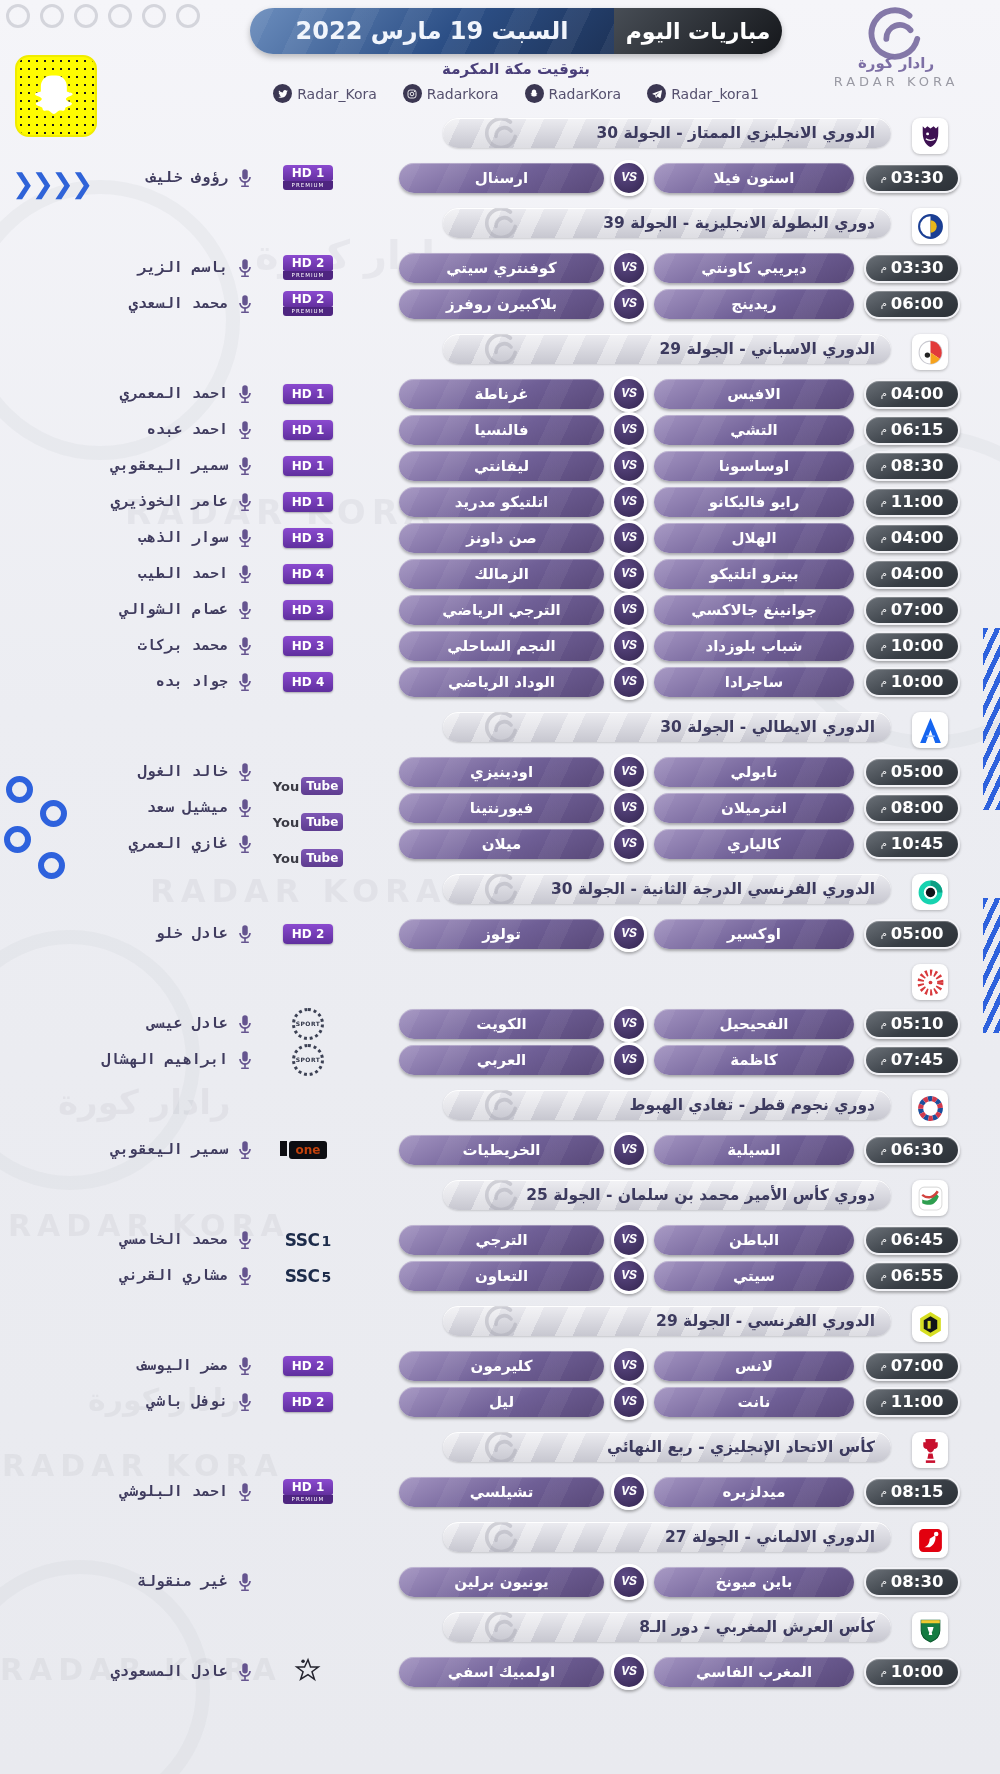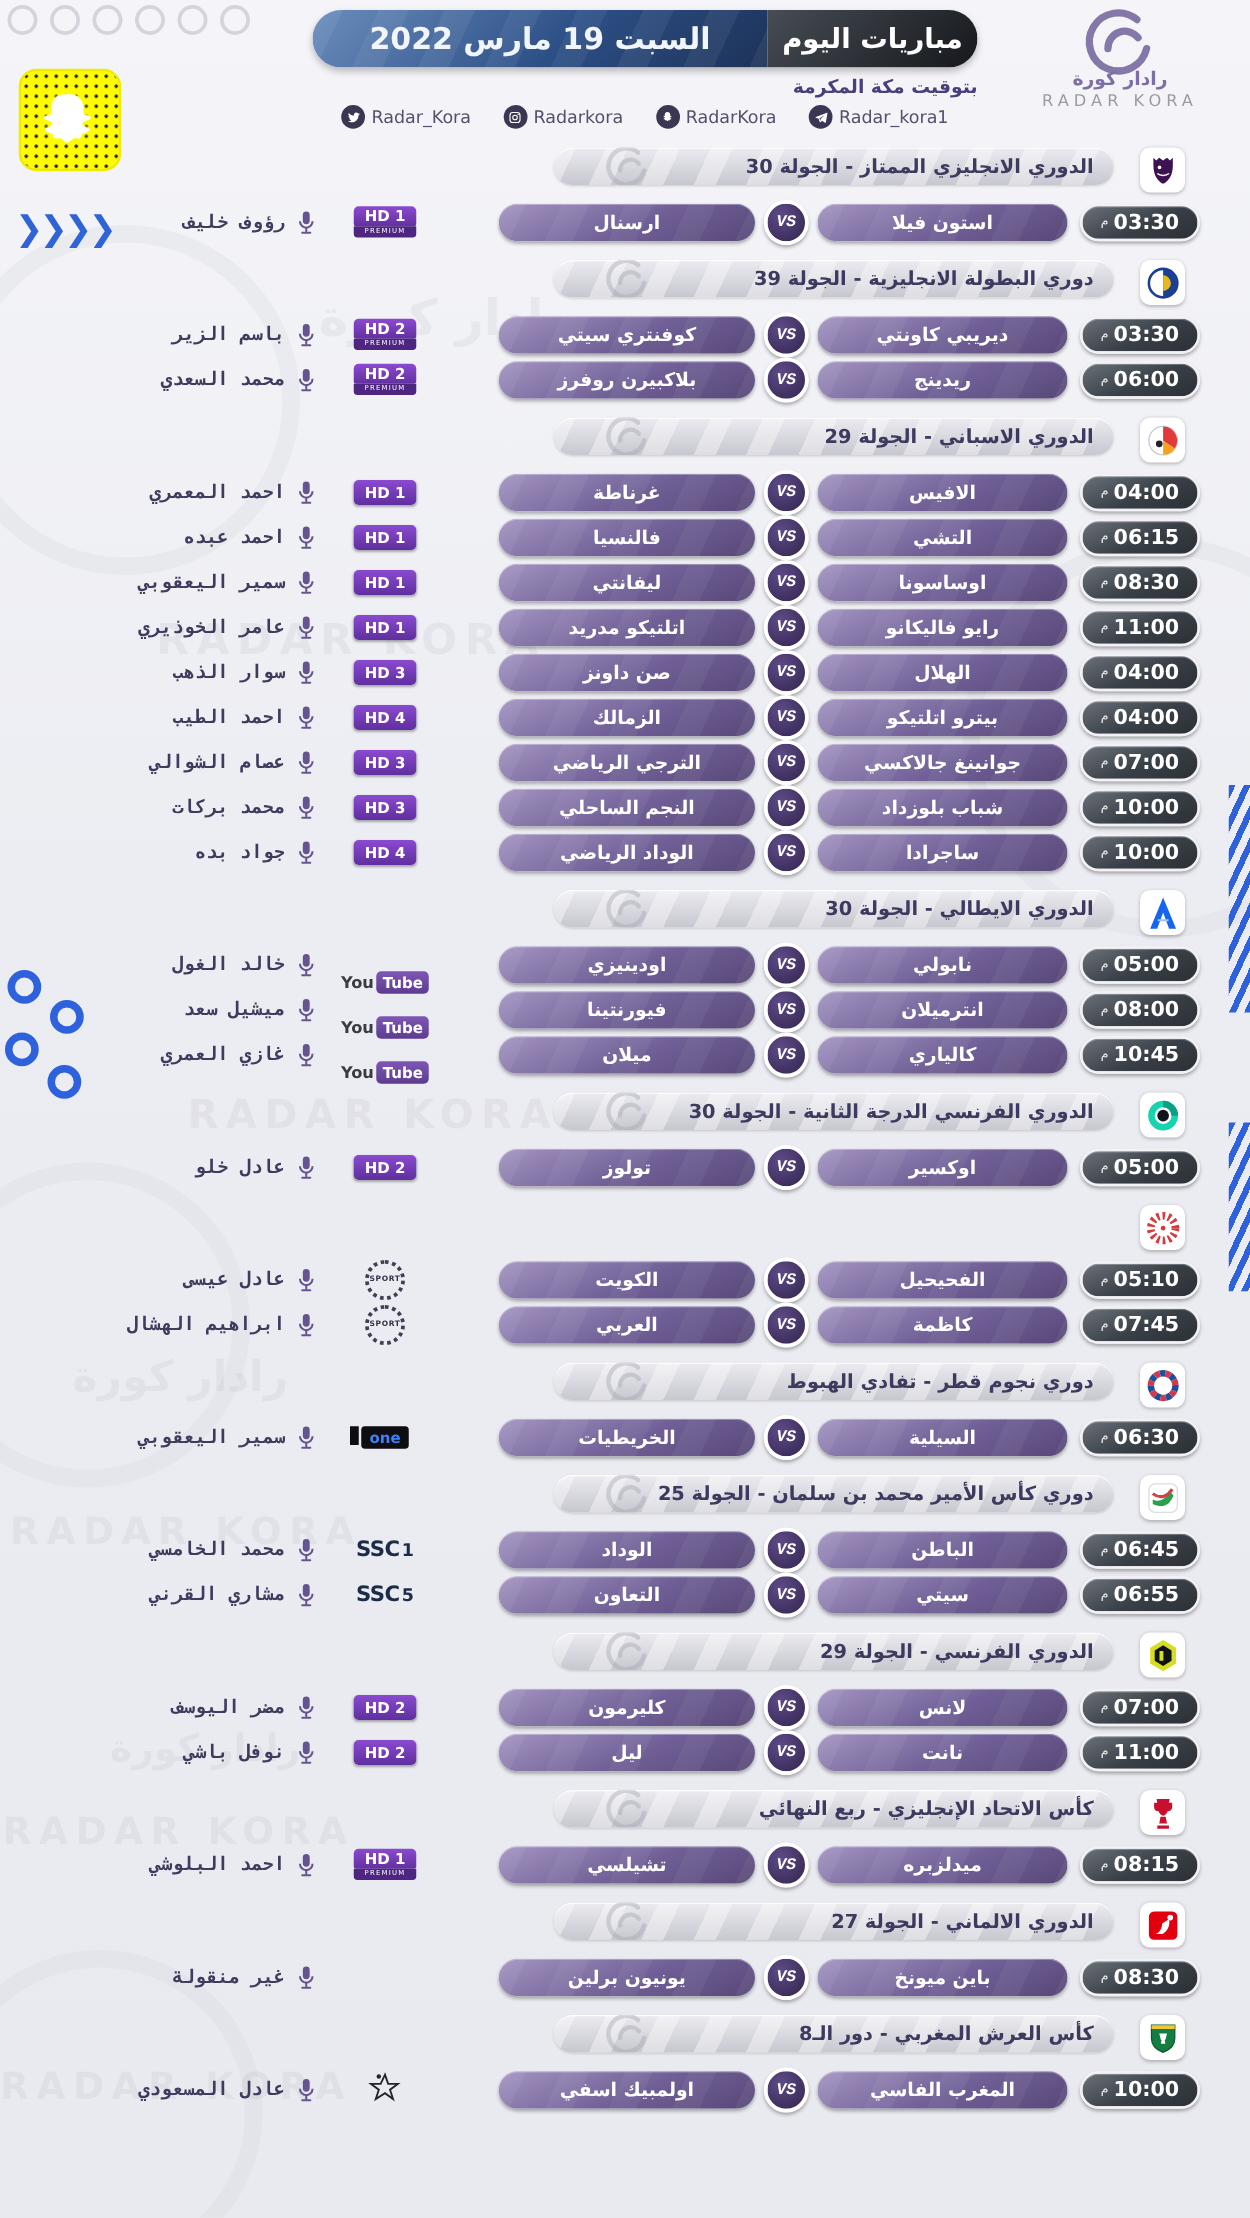--- a/index.html
+++ b/index.html
@@ -21,21 +21,21 @@
 
   
   .banner { position:absolute; top:8px; left:250px; width:532px; height:46px; border-radius:23px;
             overflow:hidden; display:flex; direction:rtl; box-shadow:0 3px 6px rgba(0,0,0,.25); }
   .banner .dark { width:168px; background:linear-gradient(135deg,#474d55,#15171b); color:#fff;
                   display:flex; align-items:center; justify-content:center; font-weight:bold; font-size:22px; }
   .banner .blue { flex:1; background:
       repeating-linear-gradient(115deg,rgba(255,255,255,.06) 0 22px,transparent 22px 48px),
       linear-gradient(135deg,#6b8dbd,#2c4f86 55%,#1d3257);
       color:#f1f5fc; display:flex; align-items:center; justify-content:center; font-weight:bold; font-size:24px; }
-  .tz { position:absolute; top:60px; left:250px; width:532px; text-align:right;
+  .tz { position:absolute; top:60px; left:250px; width:532px; text-align:center;
         color:#4a3f7a; font-weight:bold; font-size:15px; }
   .socials { position:absolute; top:84px; left:250px; width:532px; display:flex; direction:ltr;
              justify-content:center; gap:26px; }
   .soc { display:flex; direction:ltr; align-items:center; gap:5px; color:#55506e; font-size:14px; }
   .soc .ic { width:19px; height:19px; border-radius:50%; background:#3b3752; display:flex;
              align-items:center; justify-content:center; }
   .soc .ic svg { width:12px; height:12px; }
 
   .brand { position:absolute; top:6px; right:14px; width:180px; text-align:center; }
   .brand .swirl svg { width:62px; height:58px; }
@@ -98,21 +98,21 @@
                 padding:1px 0 2px; direction:ltr; }
   .ch-hd { background:linear-gradient(180deg,#8b4ad0,#5f2f9e); color:#fff; font-weight:bold; font-size:12px;
            border-radius:4px; padding:3px 9px; direction:ltr; box-shadow:0 1px 2px rgba(0,0,0,.3); }
   .ch-yt { display:flex; direction:ltr; align-items:center; gap:2px;margin-top:29px; }
   .ch-yt .you { color:#3a3a44; font-weight:bold; font-size:13px; }
   .ch-yt .tube { background:linear-gradient(180deg,#7e57b5,#5d3c8f); color:#fff; font-weight:bold; font-size:12px;
                  border-radius:4px; padding:2px 5px; }
   .ch-ks { width:32px; height:32px; border:3px dotted #3c4154; border-radius:50%;
            display:flex; align-items:center; justify-content:center; }
   .ch-ks span { font-size:6px; font-weight:bold; color:#2e3346; letter-spacing:.5px; direction:ltr; }
-  .ch-one { position:relative; background:#0d0d12; color:#3b82f6; font-weight:bold; font-size:12px;
+  .ch-one { position:relative; background:#0d0d12; color:#c2410c; font-weight:bold; font-size:12px;
             border-radius:3px; padding:2px 7px; direction:ltr; }
   .ch-one::before { content:""; position:absolute; left:-9px; top:0; width:7px; height:15px; background:#0d0d12; }
   .ch-ssc { display:flex; direction:ltr; align-items:baseline; gap:2px; color:#1c2b4a; }
   .ch-ssc .s { font-weight:bold; font-size:17px; letter-spacing:-.5px; }
   .ch-ssc .n { font-weight:bold; font-size:14px; }
   .ch-star svg { width:28px; height:28px; }
 </style>
 </head>
 <body>
 
@@ -770,21 +770,21 @@
               </svg></span>
           </div>
         </div>
         <div class="match">
           <div class="pill-time">
             <span class="d">06:45</span>
             <span class="suf">م</span>
           </div>
           <div class="pill-team home">الباطن</div>
           <div class="vs">VS</div>
-          <div class="pill-team away">الوداد</div>
+          <div class="pill-team away">الترجي</div>
           <div class="spacer"></div>
           <div class="ch-slot">
             <div class="ch-ssc">
               <span class="s">SSC</span>
               <span class="n">1</span>
             </div>
           </div>
           <div class="mic">
             <svg viewBox="0 0 24 24">
               <rect x="9" y="2.5" width="6" height="11" rx="3" fill="#65548f"></rect>

